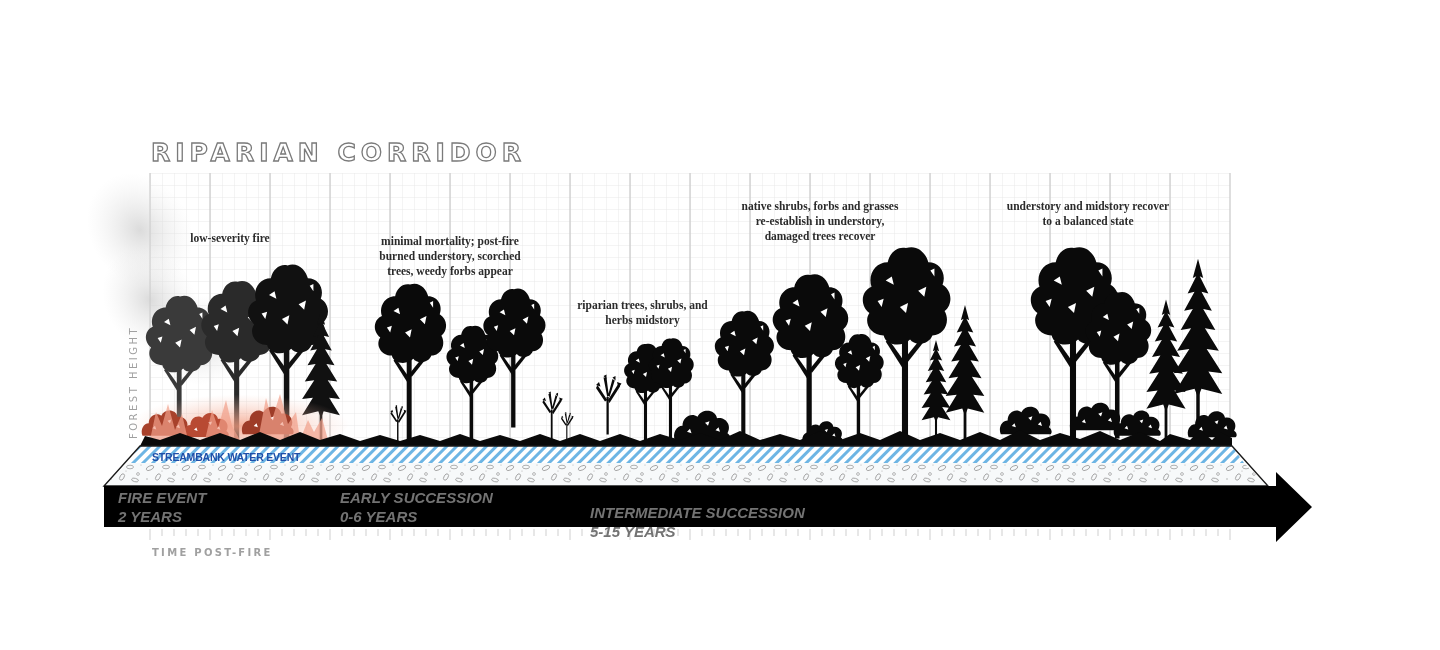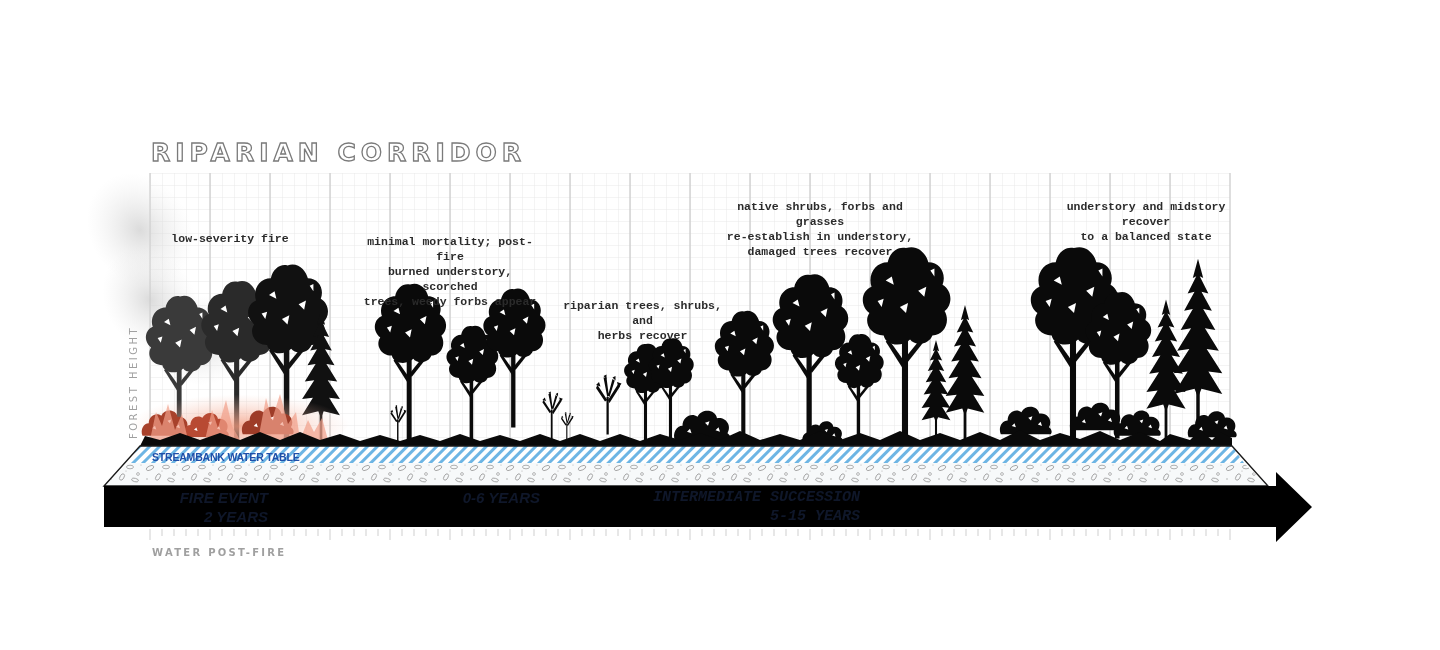--- a/index.html
+++ b/index.html
@@ -5,39 +5,39 @@
   html, body { margin: 0; padding: 0; background: #ffffff; }
   body { width: 1440px; height: 650px; position: relative; overflow: hidden; font-family: "DejaVu Sans", sans-serif; }
   #stage { position: absolute; left: 0; top: 0; width: 1440px; height: 630px; }
   .title {
     position: absolute; left: 151px; top: 138px;
     font-family: "DejaVu Sans", sans-serif; font-weight: bold; font-size: 25px;
     letter-spacing: 5px; color: #ffffff;
     -webkit-text-stroke: 1.3px #7a7a7a;
   }
   .annotation {
-    position: absolute; text-align: center; font-family: Liberation Mono, monospace;
+    position: absolute; text-align: center; font-family: Liberation Serif, serif;
     font-weight: bold; font-size: 11.5px; line-height: 15px; color: #2b2b2b; white-space: pre-line;
   }
   .axis-y {
     position: absolute; left: 68px; top: 377px; width: 130px; text-align: center;
     transform: rotate(-90deg); transform-origin: center;
     font-family: "DejaVu Sans", sans-serif; font-size: 10px; letter-spacing: 2.5px; color: #a0a0a0;
   }
   .axis-x {
     position: absolute; left: 152px; top: 547px;
     font-family: "DejaVu Sans", sans-serif; font-size: 10px; letter-spacing: 2.3px; color: #a0a0a0; font-weight: bold;
   }
   .water-label {
     position: absolute; left: 152px; top: 451px;
     font-family: "Liberation Sans", sans-serif; font-weight: bold; font-size: 10.5px; color: #1f4fa8;
     letter-spacing: -0.2px;
   }
   .stage-label {
-    position: absolute; text-align: right; color: #0f172a;
+    position: absolute; text-align: left; color: #737373;
     font-family: "Liberation Sans", sans-serif; font-weight: bold; font-style: italic; font-size: 15px; line-height: 19px;
   }
 </style>
 </head>
 <body>
 
 <div id="stage">
 
   <svg width="1440" height="650" viewBox="0 0 1440 650" xmlns="http://www.w3.org/2000/svg" style="position:absolute;left:0;top:0;">
     <defs>
@@ -188,41 +188,42 @@
     </g>
 
     <g stroke="#cfcfcf" stroke-width="1">
       <path d="M150 529 V540 M162 529 V536 M174 529 V536 M186 529 V536 M198 529 V536 M210 529 V540 M222 529 V536 M234 529 V536 M246 529 V536 M258 529 V536 M270 529 V540 M282 529 V536 M294 529 V536 M306 529 V536 M318 529 V536 M330 529 V540 M342 529 V536 M354 529 V536 M366 529 V536 M378 529 V536 M390 529 V540 M402 529 V536 M414 529 V536 M426 529 V536 M438 529 V536 M450 529 V540 M462 529 V536 M474 529 V536 M486 529 V536 M498 529 V536 M510 529 V540 M522 529 V536 M534 529 V536 M546 529 V536 M558 529 V536 M570 529 V540 M582 529 V536 M594 529 V536 M606 529 V536 M618 529 V536 M630 529 V540 M642 529 V536 M654 529 V536 M666 529 V536 M678 529 V536 M690 529 V540 M702 529 V536 M714 529 V536 M726 529 V536 M738 529 V536 M750 529 V540 M762 529 V536 M774 529 V536 M786 529 V536 M798 529 V536 M810 529 V540 M822 529 V536 M834 529 V536 M846 529 V536 M858 529 V536 M870 529 V540 M882 529 V536 M894 529 V536 M906 529 V536 M918 529 V536 M930 529 V540 M942 529 V536 M954 529 V536 M966 529 V536 M978 529 V536 M990 529 V540 M1002 529 V536 M1014 529 V536 M1026 529 V536 M1038 529 V536 M1050 529 V540 M1062 529 V536 M1074 529 V536 M1086 529 V536 M1098 529 V536 M1110 529 V540 M1122 529 V536 M1134 529 V536 M1146 529 V536 M1158 529 V536 M1170 529 V540 M1182 529 V536 M1194 529 V536 M1206 529 V536 M1218 529 V536 M1230 529 V540"></path>
     </g>
   </svg>
 
   <div class="title">RIPARIAN CORRIDOR</div>
 
   <div class="axis-y">FOREST HEIGHT</div>
-  <div class="axis-x">WATER POST-FIRE</div>
-
-  <div class="water-label">STREAMBANK WATER TABLE</div>
+  <div class="axis-x">TIME POST-FIRE</div>
+
+  <div class="water-label">STREAMBANK WATER EVENT</div>
 
   <div class="annotation" style="left:160px; top:231px; width:140px;text-align:center;">low-severity fire</div>
   <div class="annotation" style="left:360px; top:222px; width:180px;margin-top:12px;">minimal mortality; post-fire
 burned understory, scorched
 trees, weedy forbs appear</div>
   <div class="annotation" style="left:560px; top:298px; width:165px;">riparian trees, shrubs, and
-herbs recover</div>
+herbs midstory</div>
   <div class="annotation" style="left:720px; top:199px; width:200px;">native shrubs, forbs and grasses
 re-establish in understory,
 damaged trees recover</div>
-  <div class="annotation" style="left:1046px; top:199px; width:200px;">understory and midstory recover
+  <div class="annotation" style="left:988px; top:199px; width:200px;">understory and midstory recover
 to a balanced state</div>
 
   <div class="stage-label" style="left:118px; top:488px; width:150px;">
     <div>FIRE EVENT</div>
     <div>2 YEARS</div>
   </div>
   <div class="stage-label" style="left:340px; top:488px; width:200px;">
+    <div>EARLY SUCCESSION</div>
     <div>0-6 YEARS</div>
   </div>
-  <div class="stage-label" style="left:590px; top:488px; width:270px;font-family:Liberation Mono, monospace;">
+  <div class="stage-label" style="left:590px; top:503px; width:270px;">
     <div>INTERMEDIATE SUCCESSION</div>
     <div>5-15 YEARS</div>
   </div>
 
 </div>
 
 </body></html>

